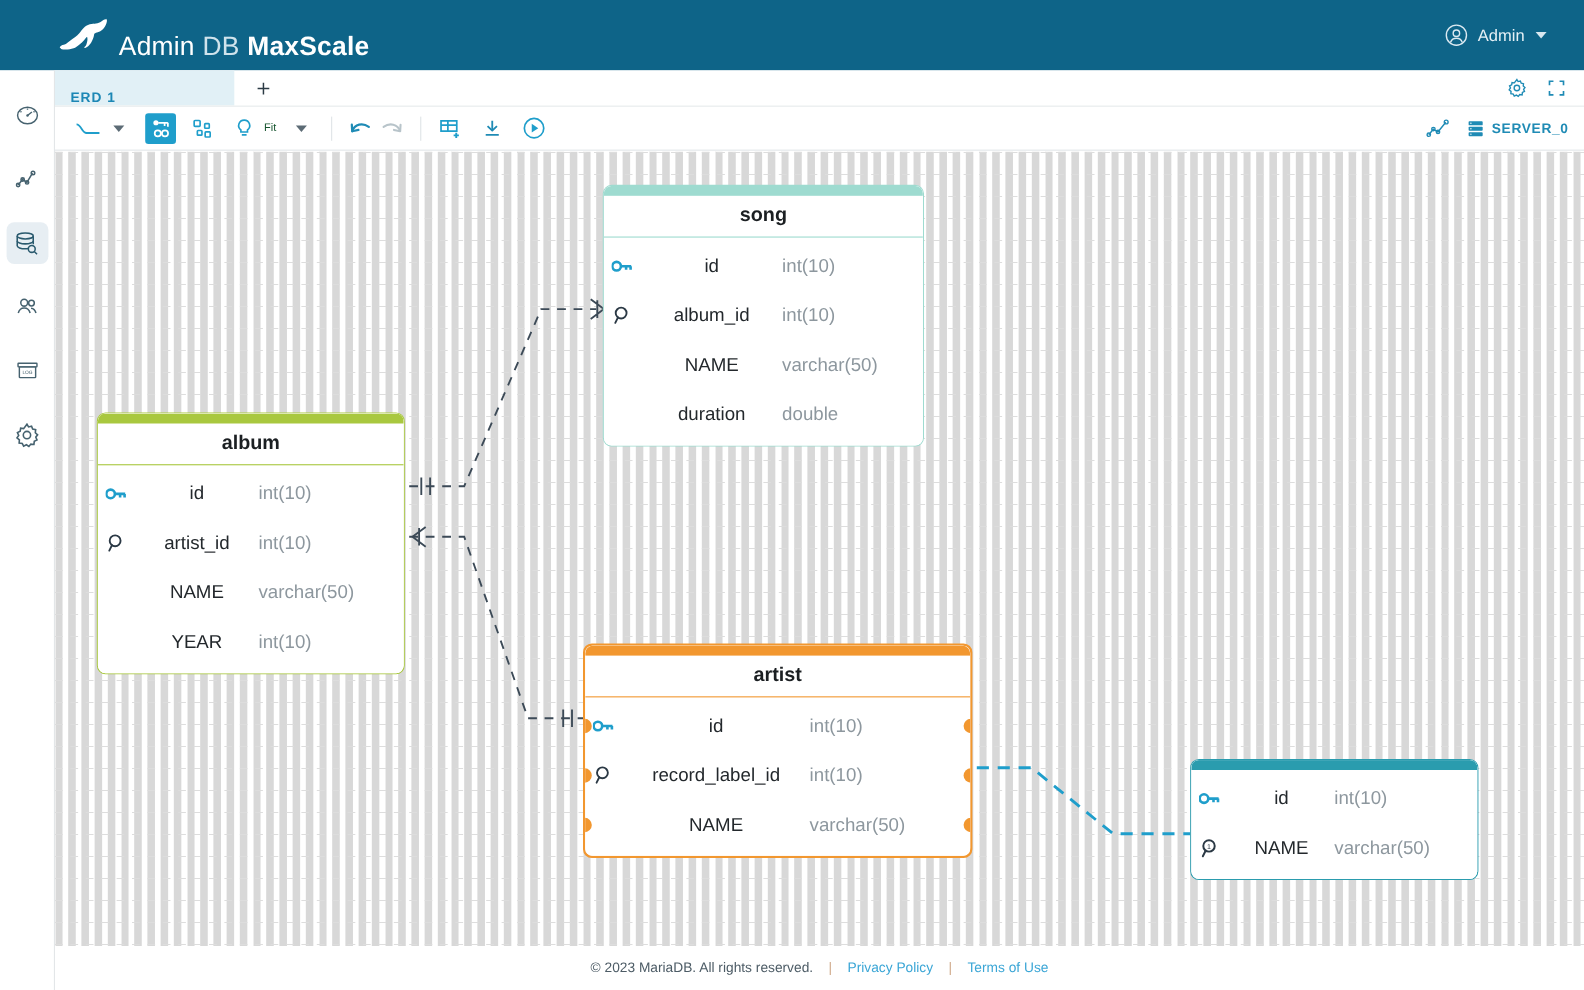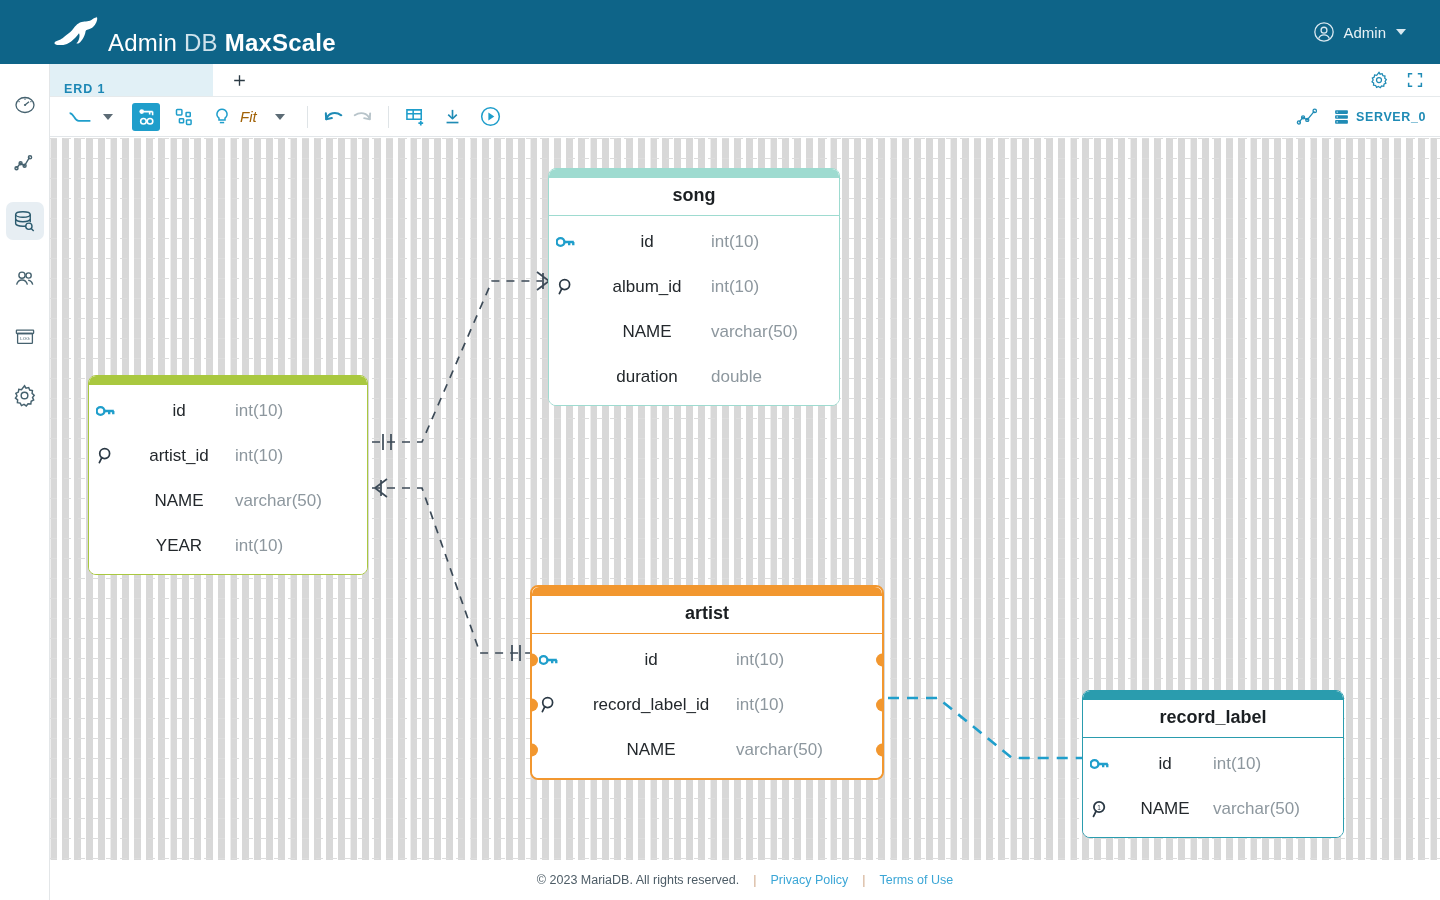--- a/index.html
+++ b/index.html
@@ -82,22 +82,22 @@
     display: flex; align-items: center; justify-content: center; cursor: pointer;
   }
   .tb-btn.on { background: #1f9ecb; }
   .tb-caret {
     width: 0; height: 0; border-left: 5px solid transparent;
     border-right: 5px solid transparent; border-top: 6px solid #5c6b75;
   }
   .tb-sep { width: 1px; height: 22px; background: #dfe4e7; margin: 0 12px; }
   .tb-gap { width: 10px; }
   .tb-fit {
-    font-size: 15px; color: #a16207; padding: 0 8px 0 4px;
-    display: flex; align-items: center; font-style: italic;
+    font-size: 10px; color: #14532d; padding: 0 8px 0 4px;
+    display: flex; align-items: center;
   }
   .toolbar-right {
     margin-left: auto; display: flex; align-items: center; gap: 14px;
   }
   .server-chip {
     display: flex; align-items: center; gap: 7px;
     color: #1f8bb5; font-size: 12.5px; font-weight: 700; letter-spacing: .6px;
     cursor: pointer;
   }
 
@@ -427,20 +427,21 @@
           <span class="row-name">duration</span>
           <span class="row-type" style="width:128px">double</span>
         </div>
       </div>
     </div>
   </div>
 
   <div class="tbl" style="left:38px; top:237px; width:280px; border-color:#a9c83f;">
     <div class="tbl-inner">
       <div class="tbl-head" style="background:#a9c83f"></div>
+      <div class="tbl-title" style="border-bottom-color:#a9c83f">album</div>
       <div class="tbl-rows">
         <div class="row">
           <span class="row-ic">
             <svg width="20" height="16" viewBox="0 0 22 16">
                 <circle cx="5" cy="8" r="4.3" fill="none" stroke="#1f9ecb" stroke-width="2.6"></circle>
                 <path d="M8.6 8h11M14.5 8v3.6M19 8v3.6" stroke="#1f9ecb" stroke-width="2.6" fill="none"></path>
               </svg>
           </span>
           <span class="row-name">id</span>
           <span class="row-type" style="width:132px">int(10)</span>
@@ -505,21 +506,20 @@
           <span class="row-name">NAME</span>
           <span class="row-type" style="width:146px">varchar(50)</span>
         </div>
       </div>
     </div>
   </div>
 
   <div class="tbl" style="left:1032px; top:552px; width:262px; border-color:#2a9cae;">
     <div class="tbl-inner">
       <div class="tbl-head" style="background:#2a9cae"></div>
-      <div class="tbl-title" style="border-bottom-color:#2a9cae">record_label</div>
       <div class="tbl-rows">
         <div class="row">
           <span class="row-ic">
             <svg width="20" height="16" viewBox="0 0 22 16">
                 <circle cx="5" cy="8" r="4.3" fill="none" stroke="#1f9ecb" stroke-width="2.6"></circle>
                 <path d="M8.6 8h11M14.5 8v3.6M19 8v3.6" stroke="#1f9ecb" stroke-width="2.6" fill="none"></path>
               </svg>
           </span>
           <span class="row-name">id</span>
           <span class="row-type" style="width:130px">int(10)</span>

